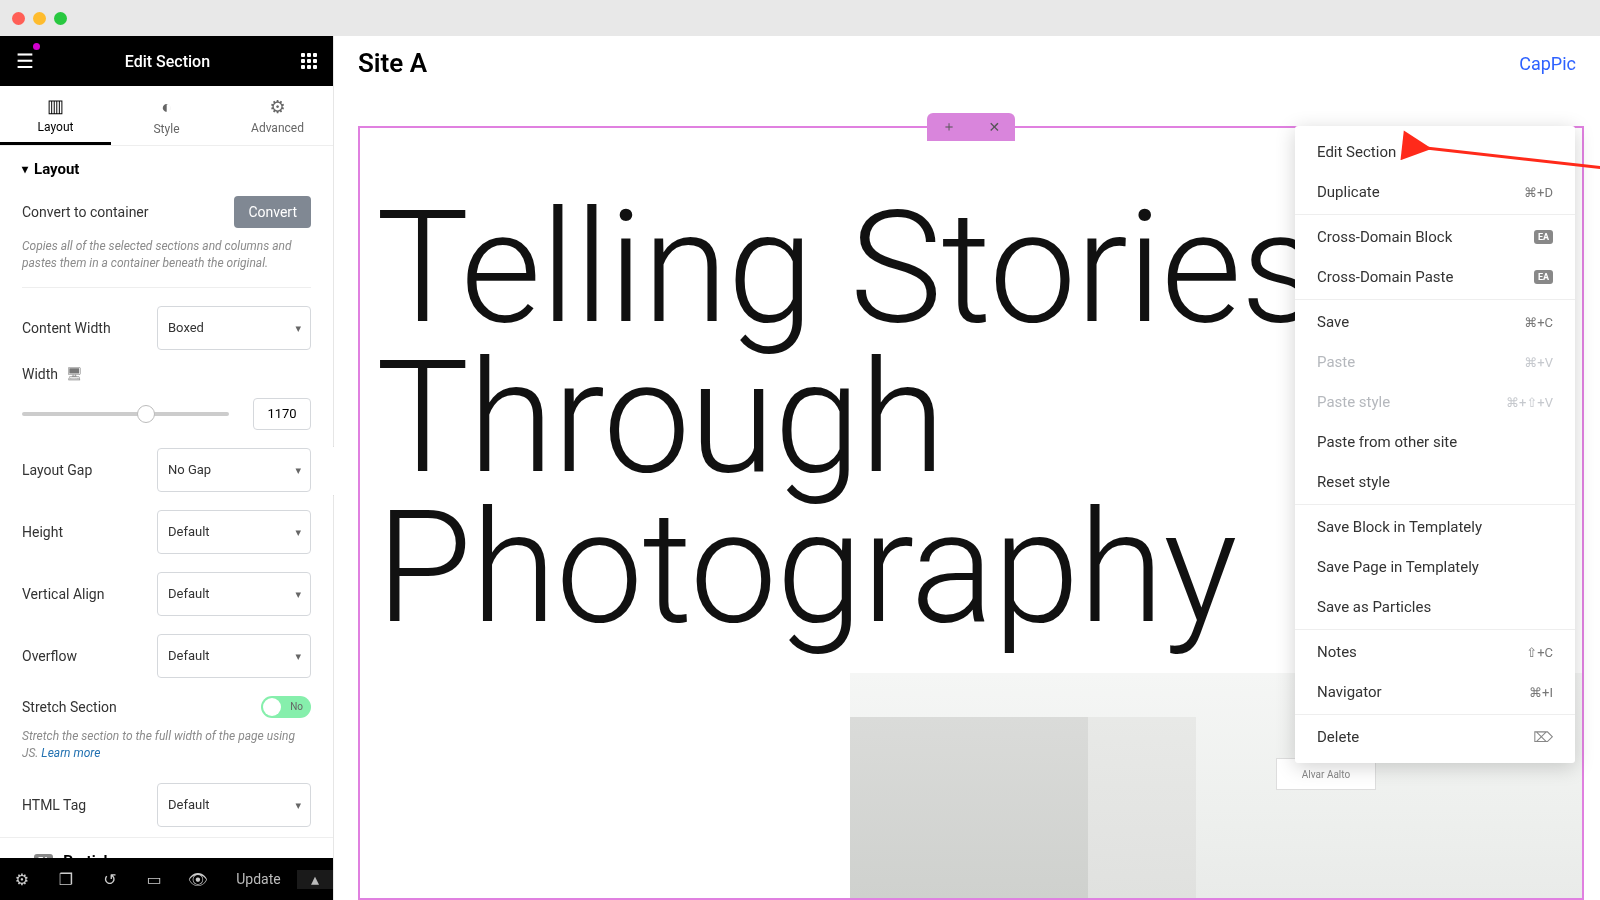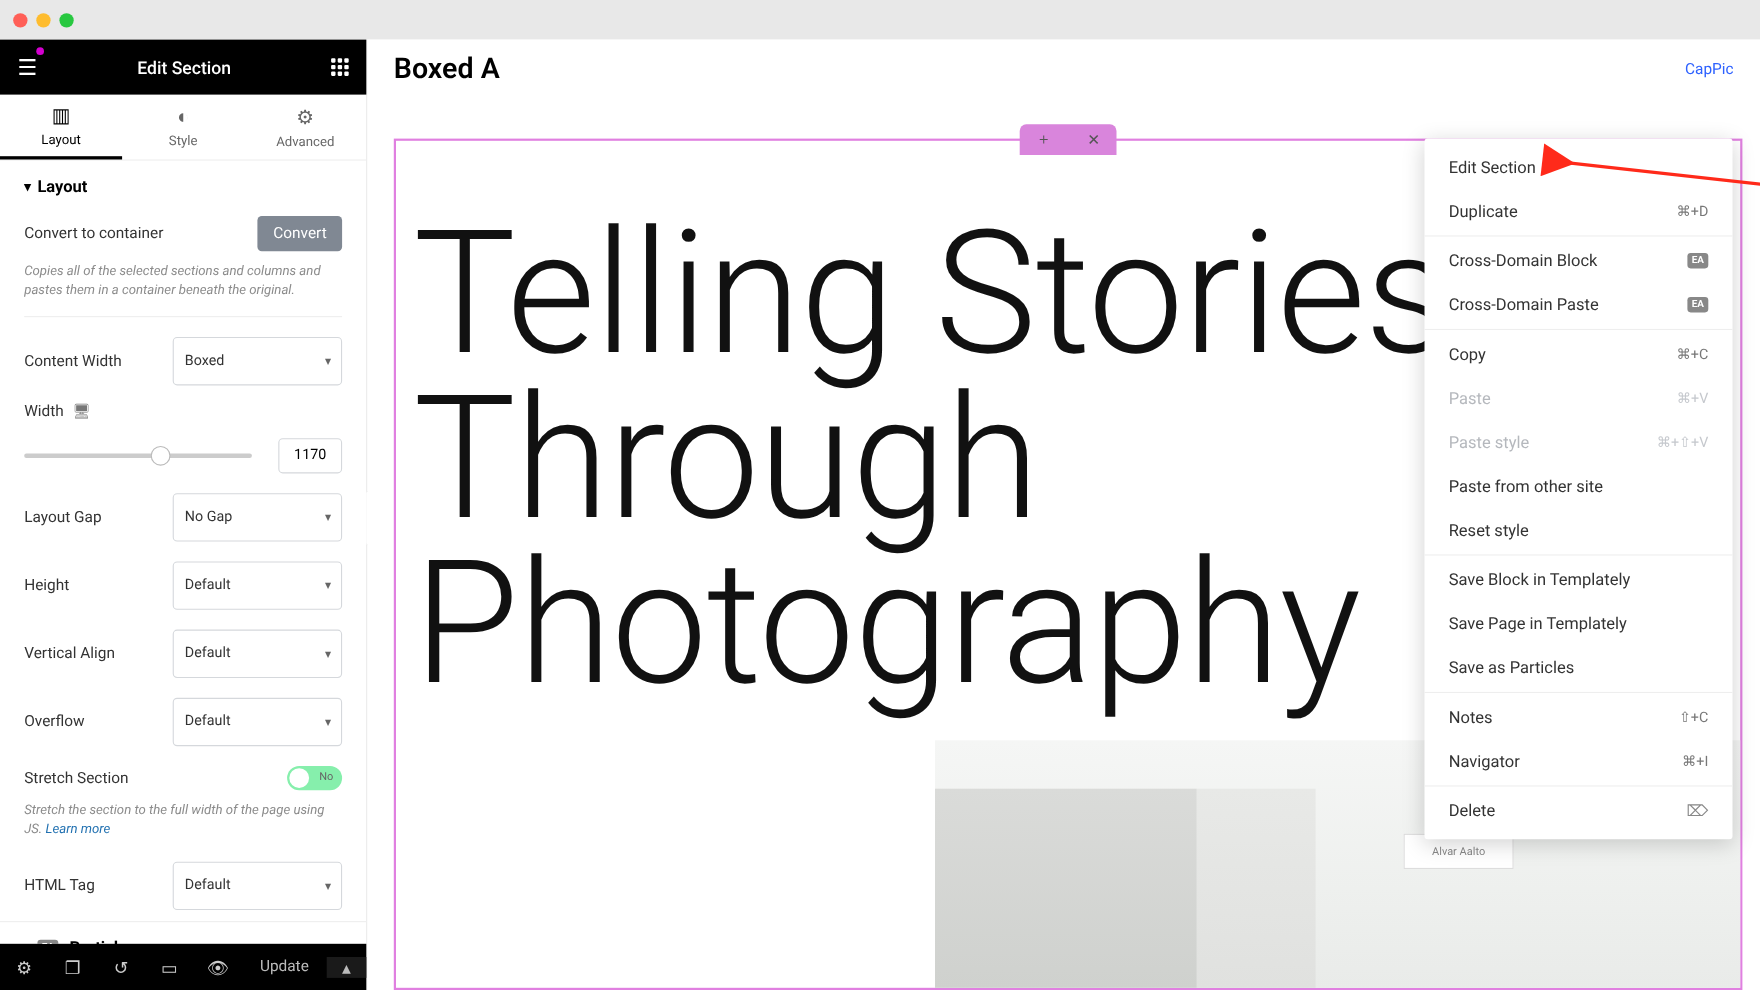--- a/index.html
+++ b/index.html
@@ -47,21 +47,21 @@
 .collapse-tab { position: absolute; right: -11px; top: 410px; width: 11px; height: 50px; background: #fff; border: 1px solid #ddd; border-left: none; border-radius: 0 4px 4px 0; display: flex; align-items: center; justify-content: center; font-size: 10px; color: #888; cursor: pointer; }
 
 .sb-footer { height: 42px; background: #000; color: #fff; display: flex; align-items: center; }
 .sb-footer .fico { width: 44px; display: flex; align-items: center; justify-content: center; font-size: 16px; cursor: pointer; color: #ccc; }
 .sb-footer .update { flex: 1; text-align: center; font-size: 14px; cursor: pointer; color: #bbb; }
 .sb-footer .caret { width: 36px; display: flex; align-items: center; justify-content: center; cursor: pointer; background: #1a1a1a; color: #bbb; }
 
 .canvas { flex: 1; position: relative; background: #fff; }
 .cv-top { height: 54px; display: flex; align-items: center; justify-content: space-between; padding: 0 24px; }
 .cv-title { font-size: 26px; font-weight: 600; }
-.cv-badge { color: #2e62ff; font-size: 14px; }
+.cv-badge { color: #2e62ff; font-size: 18px; }
 
 .cv-stage { position: absolute; left: 24px; right: 16px; top: 90px; bottom: 0; border: 2px solid #e080e0; background: #fff; }
 .sect-handle { position: absolute; top: -15px; left: 50%; transform: translateX(-50%); width: 88px; height: 28px; background: #d985dc; border-radius: 6px 6px 0 0; display: flex; align-items: center; justify-content: space-around; padding: 0 10px; color: #555; z-index: 2; }
 .sect-handle span { font-size: 14px; cursor: pointer; display: flex; align-items: center; justify-content: center; }
 .sect-handle .hdots { display: grid; grid-template-columns: repeat(3,3px); grid-template-rows: repeat(2,3px); gap: 2px; }
 .sect-handle .hdots i { background: #555; border-radius: 1px; }
 
 .hero { position: absolute; inset: 0; }
 .hero-text { position: absolute; top: 65px; left: 16px; font-size: 156px; line-height: 0.96; font-weight: 300; color: #111; font-family: "Helvetica Neue", sans-serif; letter-spacing: -1px; }
 .hero-bg { position: absolute; left: 490px; right: 0; top: 545px; bottom: 0; background: linear-gradient(180deg, #f5f6f5 0%, #eef0ee 60%, #e9ebe9 100%); }
@@ -199,21 +199,21 @@
       <div class="fico">↺</div>
       <div class="fico">▭</div>
       <div class="fico">👁</div>
       <div class="update">Update</div>
       <div class="caret">▴</div>
     </div>
   </div>
 
   <div class="canvas">
     <div class="cv-top">
-      <div class="cv-title">Boxed A</div>
+      <div class="cv-title">Site A</div>
       <div class="cv-badge">CapPic</div>
     </div>
 
     <div class="cv-stage">
       <div class="sect-handle">
         <span>＋</span>
         <span class="hdots">
             <i></i>
             <i></i>
             <i></i>
@@ -250,21 +250,21 @@
         <div class="ctx-item">
           <span>Cross-Domain Block</span>
           <span class="ea-badge">EA</span>
         </div>
         <div class="ctx-item">
           <span>Cross-Domain Paste</span>
           <span class="ea-badge">EA</span>
         </div>
         <div class="ctx-sep"></div>
         <div class="ctx-item">
-          <span>Copy</span>
+          <span>Save</span>
           <span class="sc">⌘+C</span>
         </div>
         <div class="ctx-item disabled">
           <span>Paste</span>
           <span class="sc">⌘+V</span>
         </div>
         <div class="ctx-item disabled">
           <span>Paste style</span>
           <span class="sc">⌘+⇧+V</span>
         </div>

